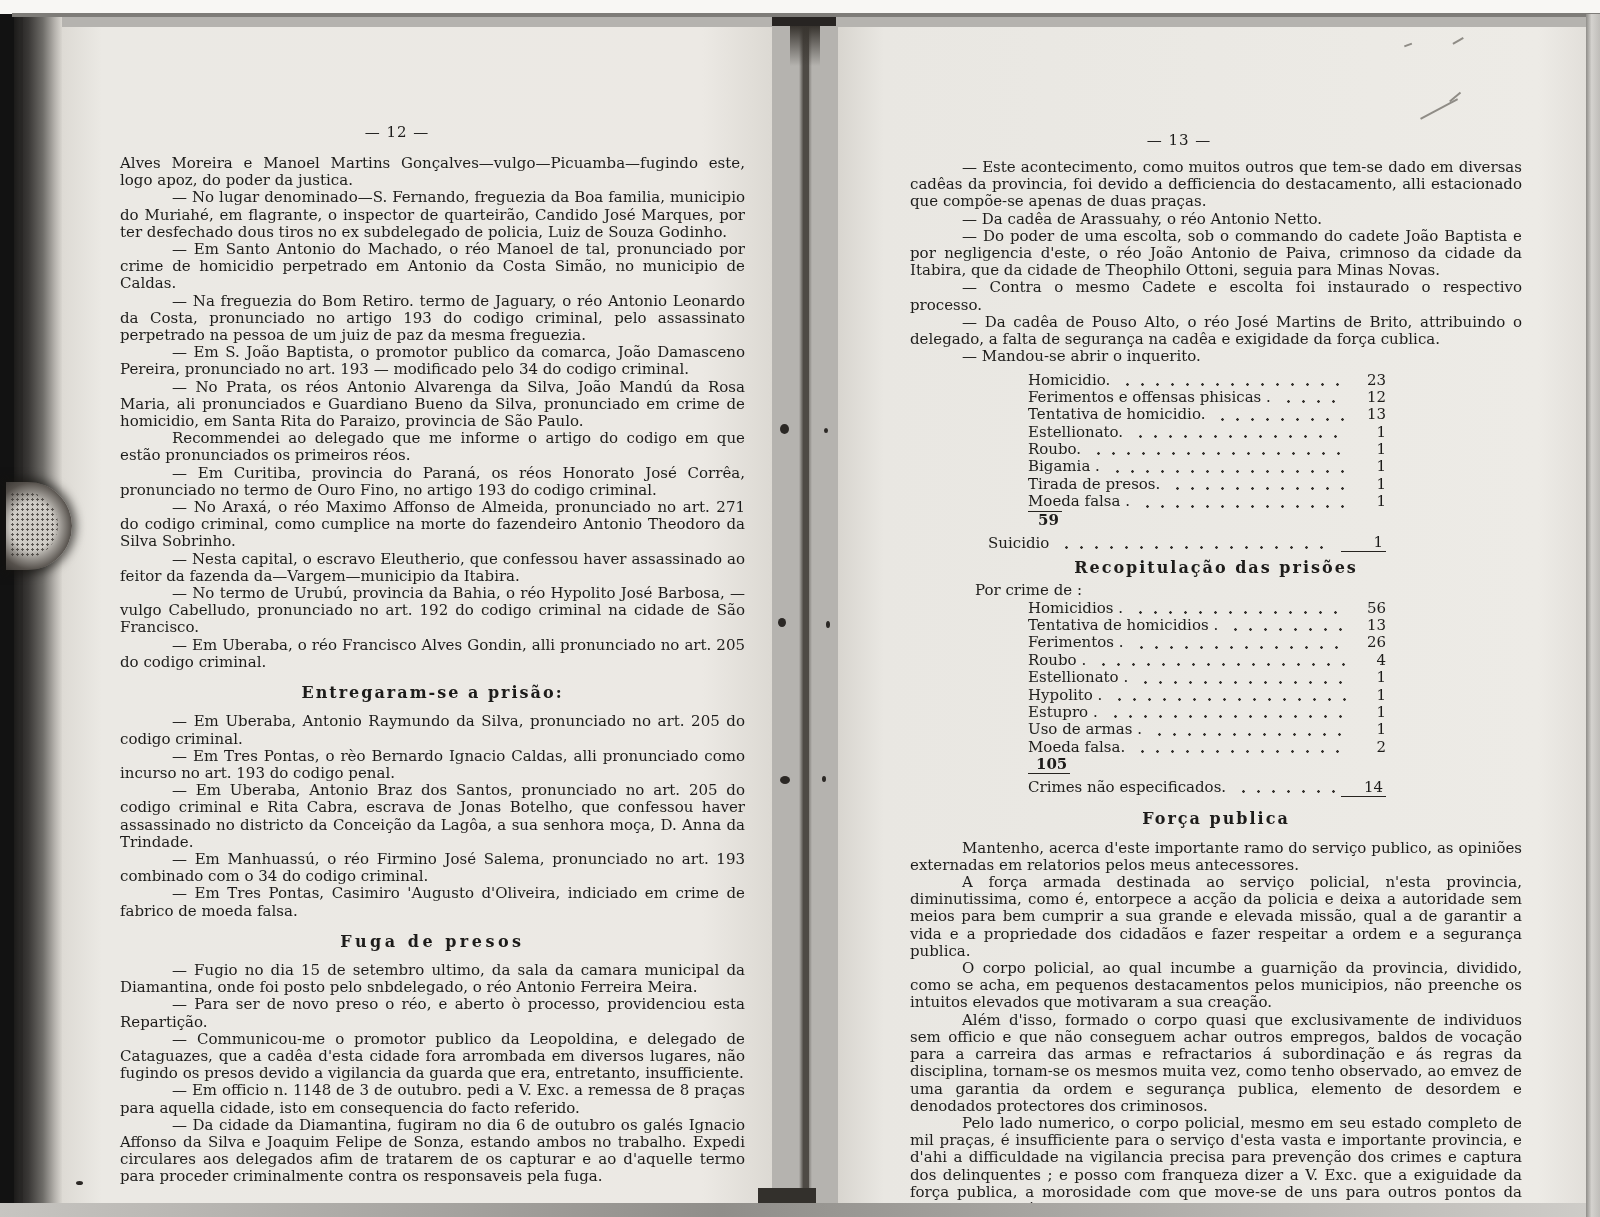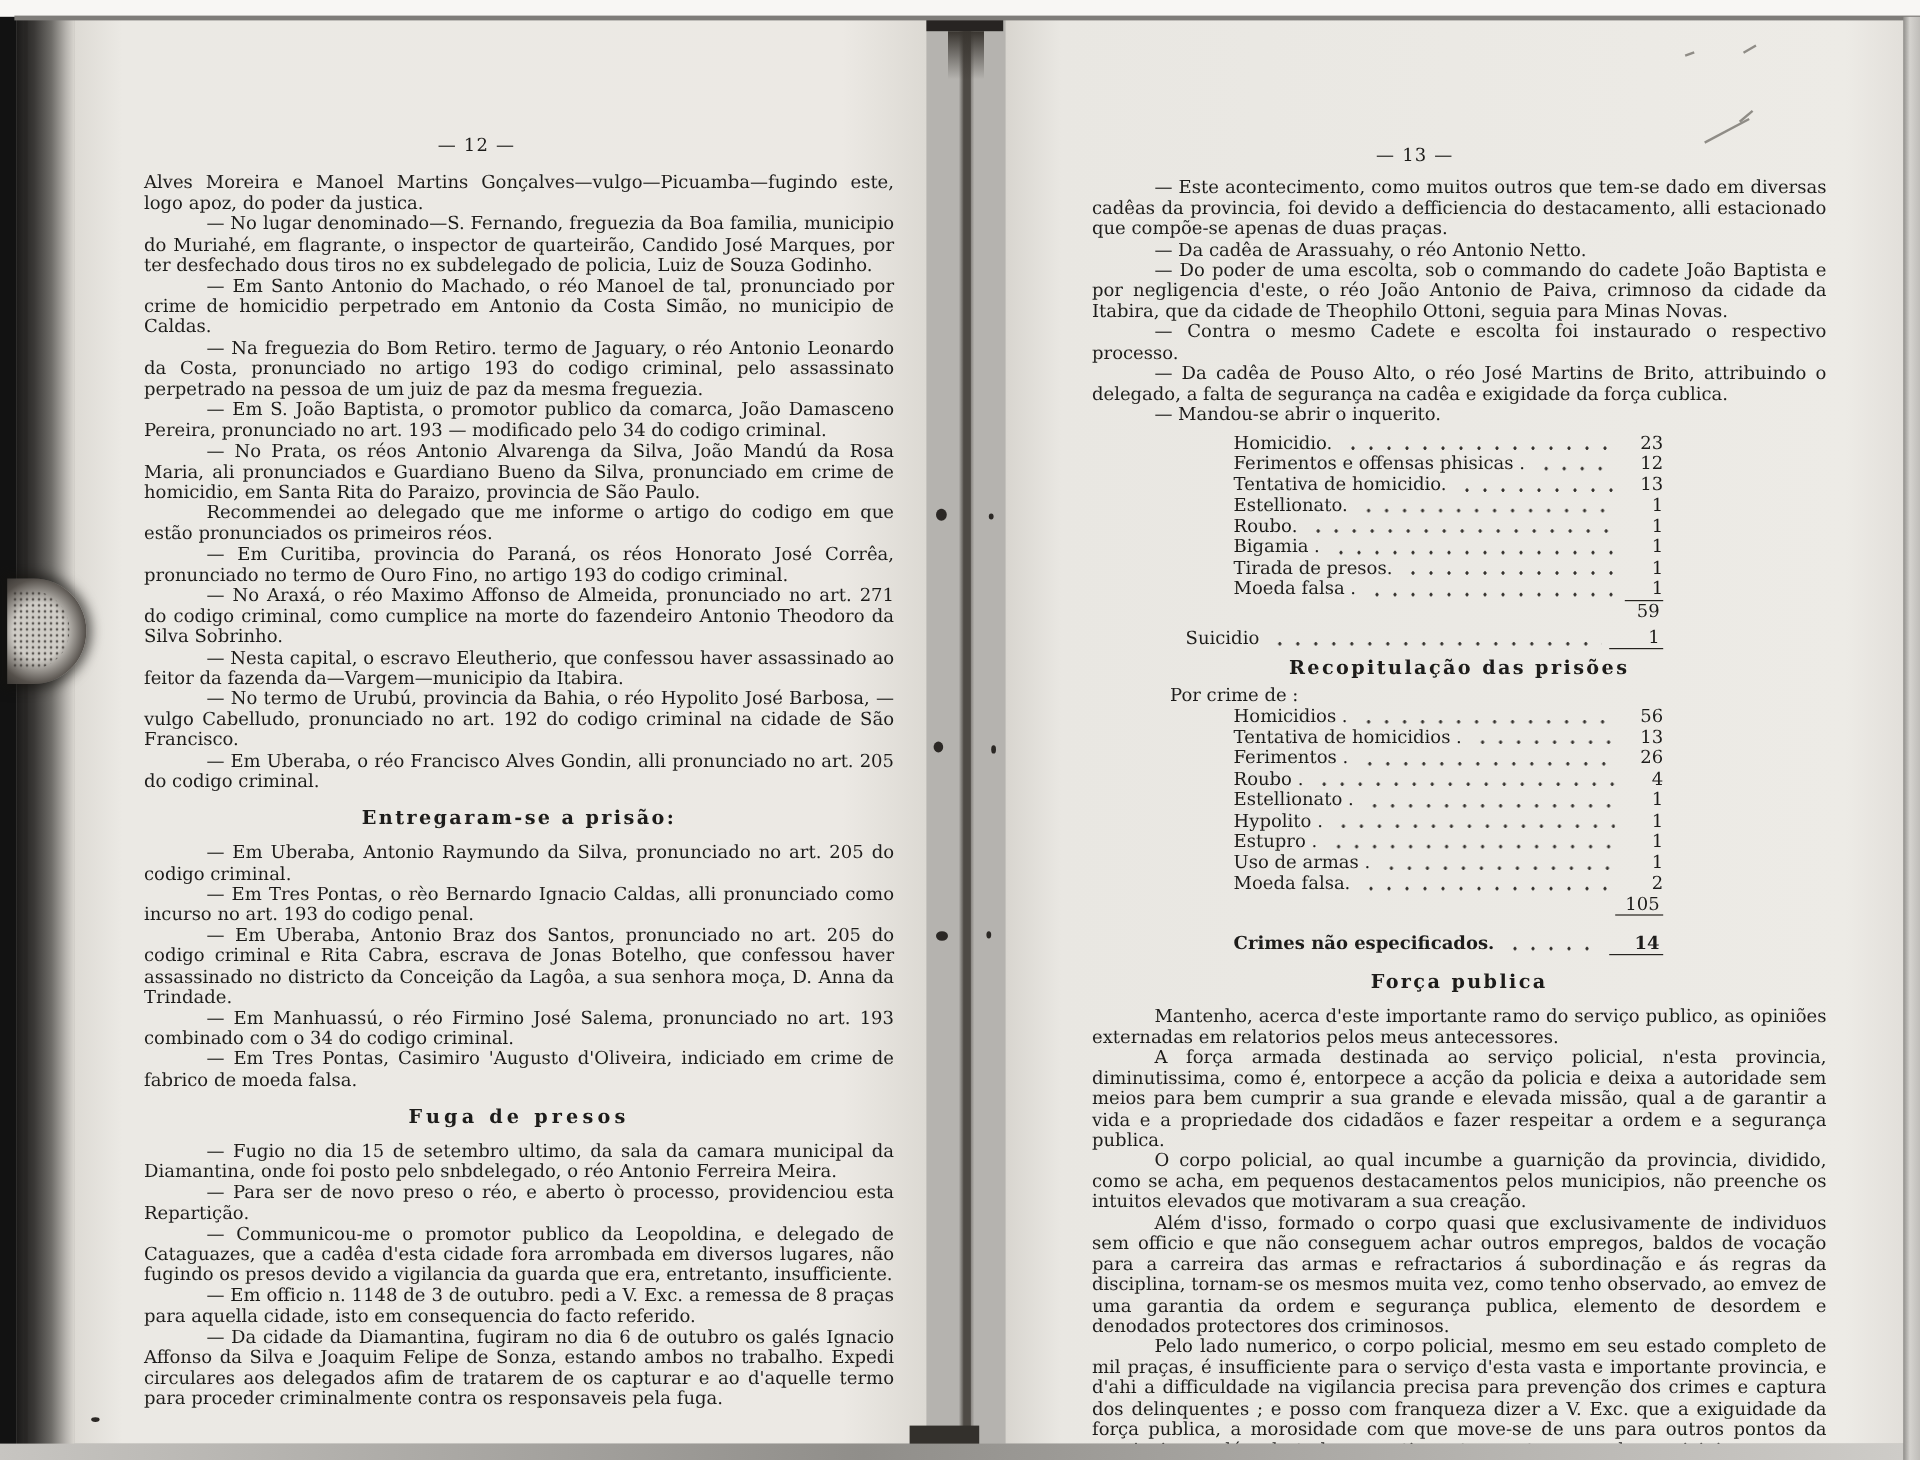--- a/index.html
+++ b/index.html
@@ -15,21 +15,21 @@
   .clasp{position:absolute;left:6px;top:482px;width:66px;height:88px;border-radius:0 44px 44px 0;
       background:radial-gradient(ellipse at 40% 50%, #cfccc6 0 38%, #55504b 70%, #23211f 100%);
       box-shadow:0 0 10px 4px rgba(20,18,16,.65);}
   .clasp-speckle{position:absolute;left:10px;top:492px;width:48px;height:66px;border-radius:0 36px 36px 0;
       background-image:radial-gradient(circle,#3f3b37 1px,transparent 1.4px);background-size:5px 5px;opacity:.8;}
   .bottom-band{position:absolute;left:0;top:1203px;width:1600px;height:14px;
       background:linear-gradient(90deg,#c7c5c1,#908e8a 45%,#b3b1ad 75%,#cfcdc9);}
   .right-edge{position:absolute;left:1586px;top:14px;width:14px;height:1203px;
       background:linear-gradient(90deg,#8f8d89,#d4d2ce 40%,#bfbdb9);}
   
-  .page{position:absolute;top:16px;height:1187px;background:#ebe9e4;}
+  .page{position:absolute;top:27px;height:1187px;background:#ebe9e4;}
   .page-left{left:62px;width:710px;
       background:linear-gradient(90deg,#ddDad4 0,#ebe9e4 40px,#ece9e4 640px,#dcd9d3 710px);}
   .page-right{left:838px;width:748px;
       background:linear-gradient(90deg,#d8d5cf 0,#e9e7e2 46px,#edebe6 700px,#e2dfda 748px);padding-left:32px;}
   
   .gutter-line{position:absolute;left:799px;top:0;width:13px;height:1217px;
       background:linear-gradient(90deg,rgba(60,56,52,0) 0,#4a4641 35%,#5a5651 55%,rgba(60,56,52,0) 100%);}
   .gutter-core{position:absolute;left:803px;top:0;width:6px;height:1217px;background:#4e4a45;}
   .gutter-top{position:absolute;left:772px;top:0;width:64px;height:26px;background:#272422;}
   .gutter-top2{position:absolute;left:790px;top:26px;width:30px;height:40px;background:linear-gradient(180deg,#38342f,rgba(56,52,47,0));}
@@ -47,21 +47,21 @@
   h3.head-sp{letter-spacing:3.5px;}
   
   .recap{margin:6px 0 2px 0;}
   .recap h3{margin:7px 0 6px 0;}
   .rrow{display:flex;align-items:center;margin-left:118px;width:358px;height:17.4px;}
   .rrow .lbl{white-space:nowrap;}
   .rrow .dots{flex:1;height:3px;align-self:flex-end;margin:0 6px 3px 10px;
       background-image:radial-gradient(circle,#35322e 1.15px,transparent 1.5px);
       background-size:15px 3px;background-position:0 0;background-repeat:repeat-x;}
   .rrow .val{width:34px;text-align:right;}
-  .trow{display:flex;margin-left:118px;width:358px;justify-content:flex-end;height:18px;}
+  .trow{display:flex;margin-left:118px;width:358px;height:18px;font-weight:bold;}
   .val-u{border-bottom:1.6px solid #26231f;padding:0 3px 0 8px;text-align:right;}
   .val-o{border-top:1.6px solid #26231f;padding:0 3px 0 10px;text-align:right;}
   .intro{margin-left:65px;height:17.4px;}
   
   .speck{position:absolute;background:#2b2825;border-radius:50%;}
   .scratch{position:absolute;background:#8f8c86;}
 </style>
 </head>
 <body>
 
@@ -209,21 +209,21 @@
             <span class="val">1</span>
           </div>
         <div class="rrow">
             <span class="lbl">Moeda falsa.</span>
             <span class="dots"></span>
             <span class="val">2</span>
           </div>
         <div class="trow">
             <span class="val-u">105</span>
           </div>
-        <div class="rrow" style="margin-top:15px;font-weight:bold;">
+        <div class="rrow" style="margin-top:5px;">
             <span class="lbl">Crimes não especificados.</span>
             <span class="dots"></span>
             <span class="val val-u">14</span>
           </div>
       </div>
 
       <h3 class="head" style="margin-top:14px;">Força publica</h3>
       <p class="par">Mantenho, acerca d'este importante ramo do serviço publico, as opiniões externadas em relatorios pelos meus antecessores.</p>
       <p class="par">A força armada destinada ao serviço policial, n'esta provincia, diminutissima, como é, entorpece a acção da policia e deixa a autoridade sem meios para bem cumprir a sua grande e elevada missão, qual a de garantir a vida e a propriedade dos cidadãos e fazer respeitar a ordem e a segurança publica.</p>
       <p class="par">O corpo policial, ao qual incumbe a guarnição da provincia, dividido, como se acha, em pequenos destacamentos pelos municipios, não preenche os intuitos elevados que motivaram a sua creação.</p>

